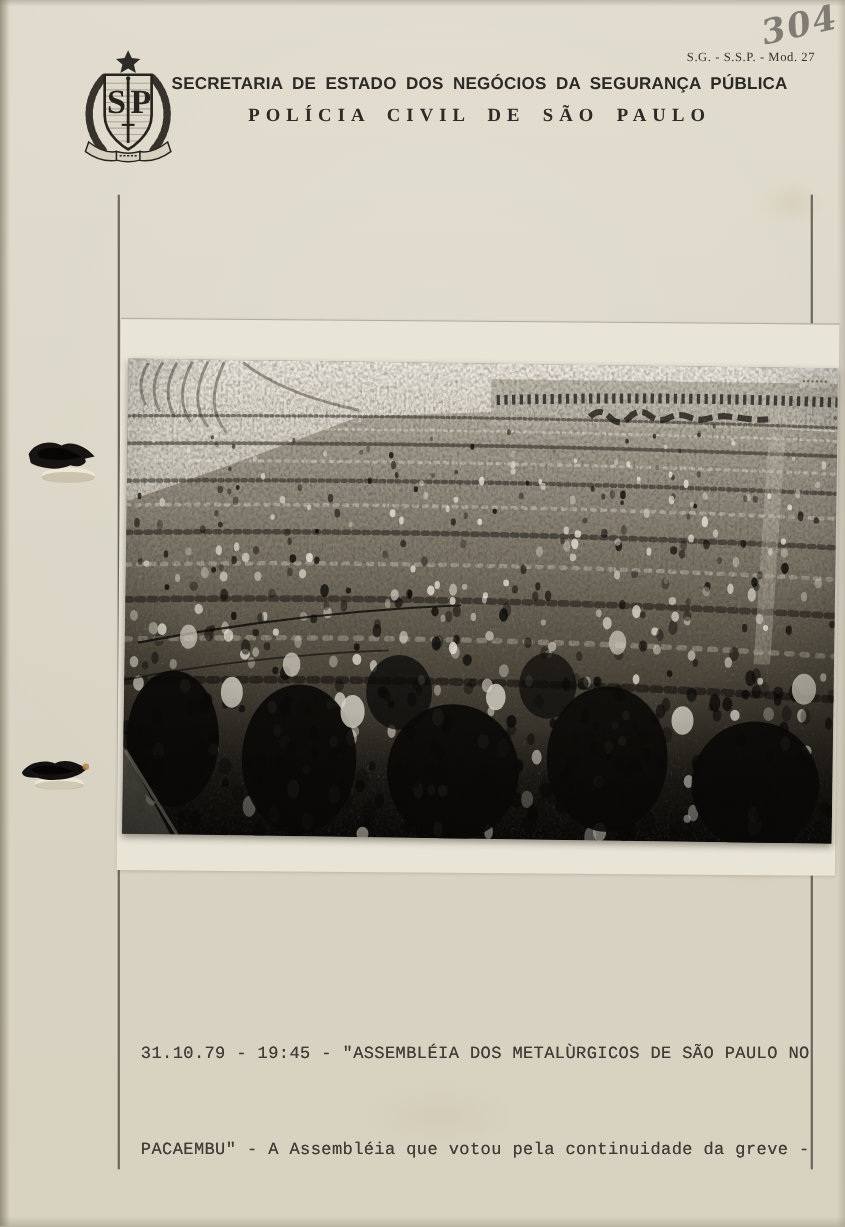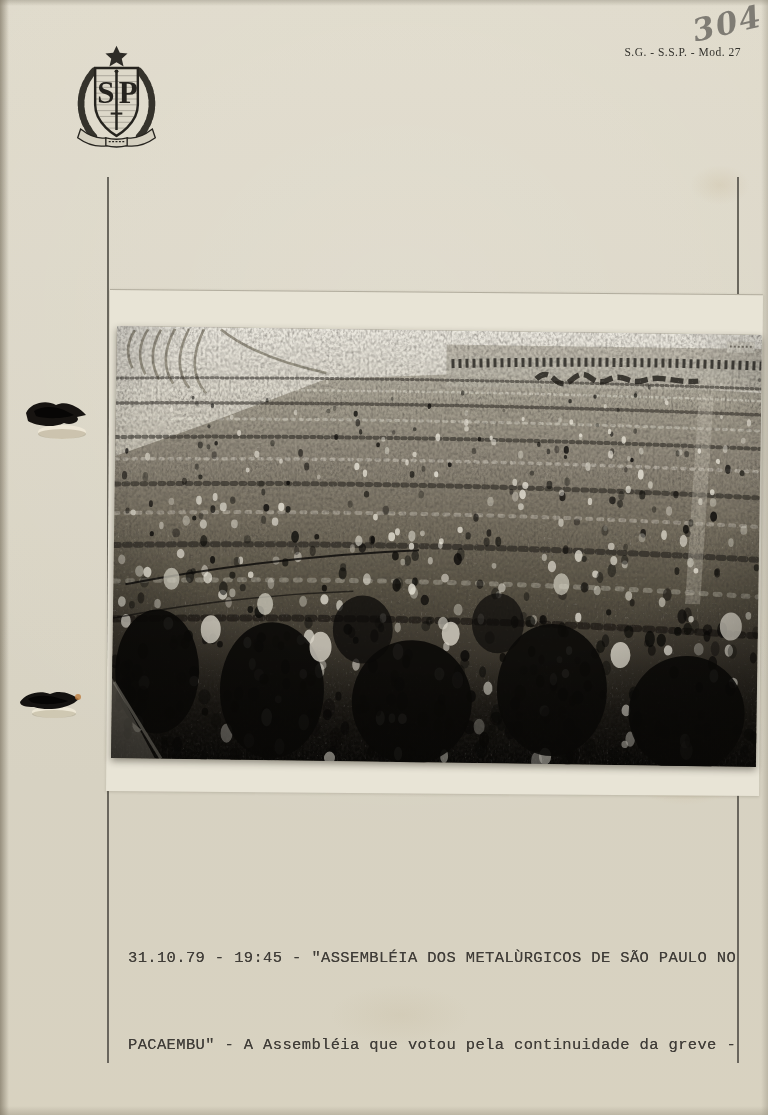--- a/index.html
+++ b/index.html
@@ -101,20 +101,24 @@
       </g>
       <g>
         <path d="M13,87 Q27,98 39,96 L41,104 Q25,107 10,96 Z" fill="#d5d0c0" stroke="#26241f" stroke-width="1.4"></path>
         <path d="M87,87 Q73,98 61,96 L59,104 Q75,107 90,96 Z" fill="#d5d0c0" stroke="#26241f" stroke-width="1.4"></path>
         <path d="M39,96 Q50,99 61,96 L61,104 Q50,107 39,104 Z" fill="#d5d0c0" stroke="#26241f" stroke-width="1.4"></path>
         <line x1="42" y1="100" x2="58" y2="100" stroke="#26241f" stroke-width="1.4" stroke-dasharray="2 1.5"></line>
       </g>
     </svg>
   </div>
 
+  <div class="letterhead-text">
+    <div class="lh1">SECRETARIA DE ESTADO DOS NEGÓCIOS DA SEGURANÇA PÚBLICA</div>
+    <div class="lh2">POLÍCIA CIVIL DE SÃO PAULO</div>
+  </div>
 
   <div class="rule left"></div>
   <div class="rule right"></div>
 
   <div class="mount"></div>
 
   <div class="photo" title="Dense crowd of thousands of metalworkers filling the stands of Pacaembu stadium, seen from above; empty curved terraces at upper left, wall with figures and dark graffiti along the top right, foreground figures in deep shadow">
     <svg width="645" height="432" viewBox="0 0 645 432">
       <defs>
         <linearGradient id="gBase" x1="0" y1="0" x2="0" y2="1">

